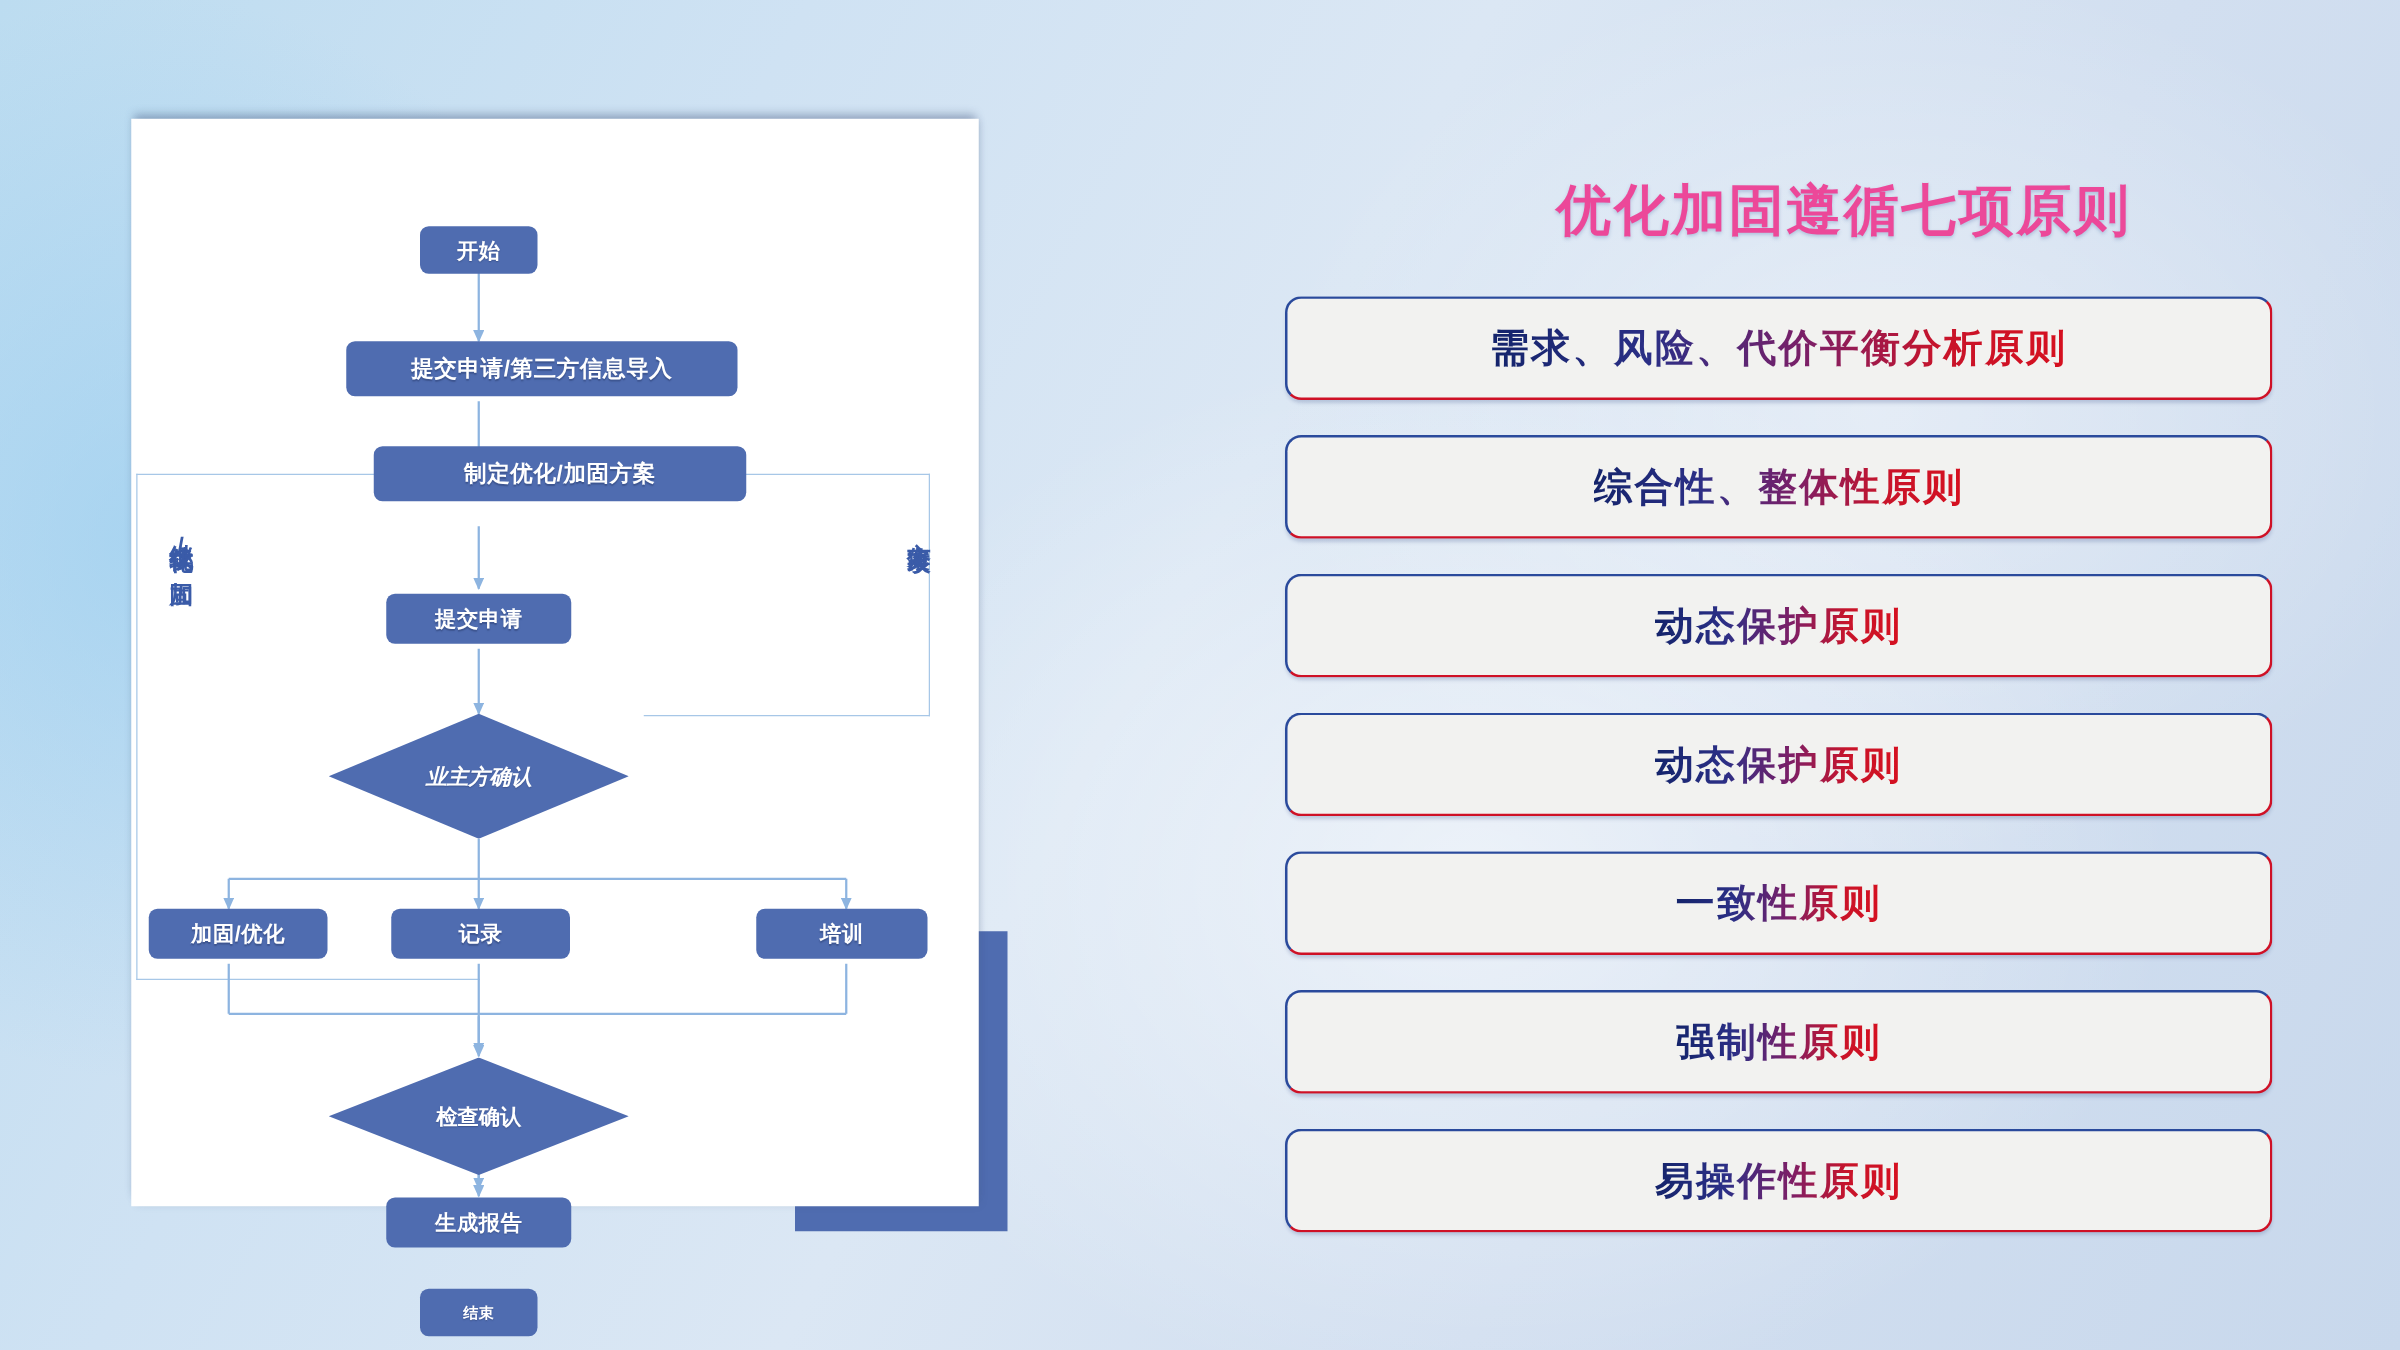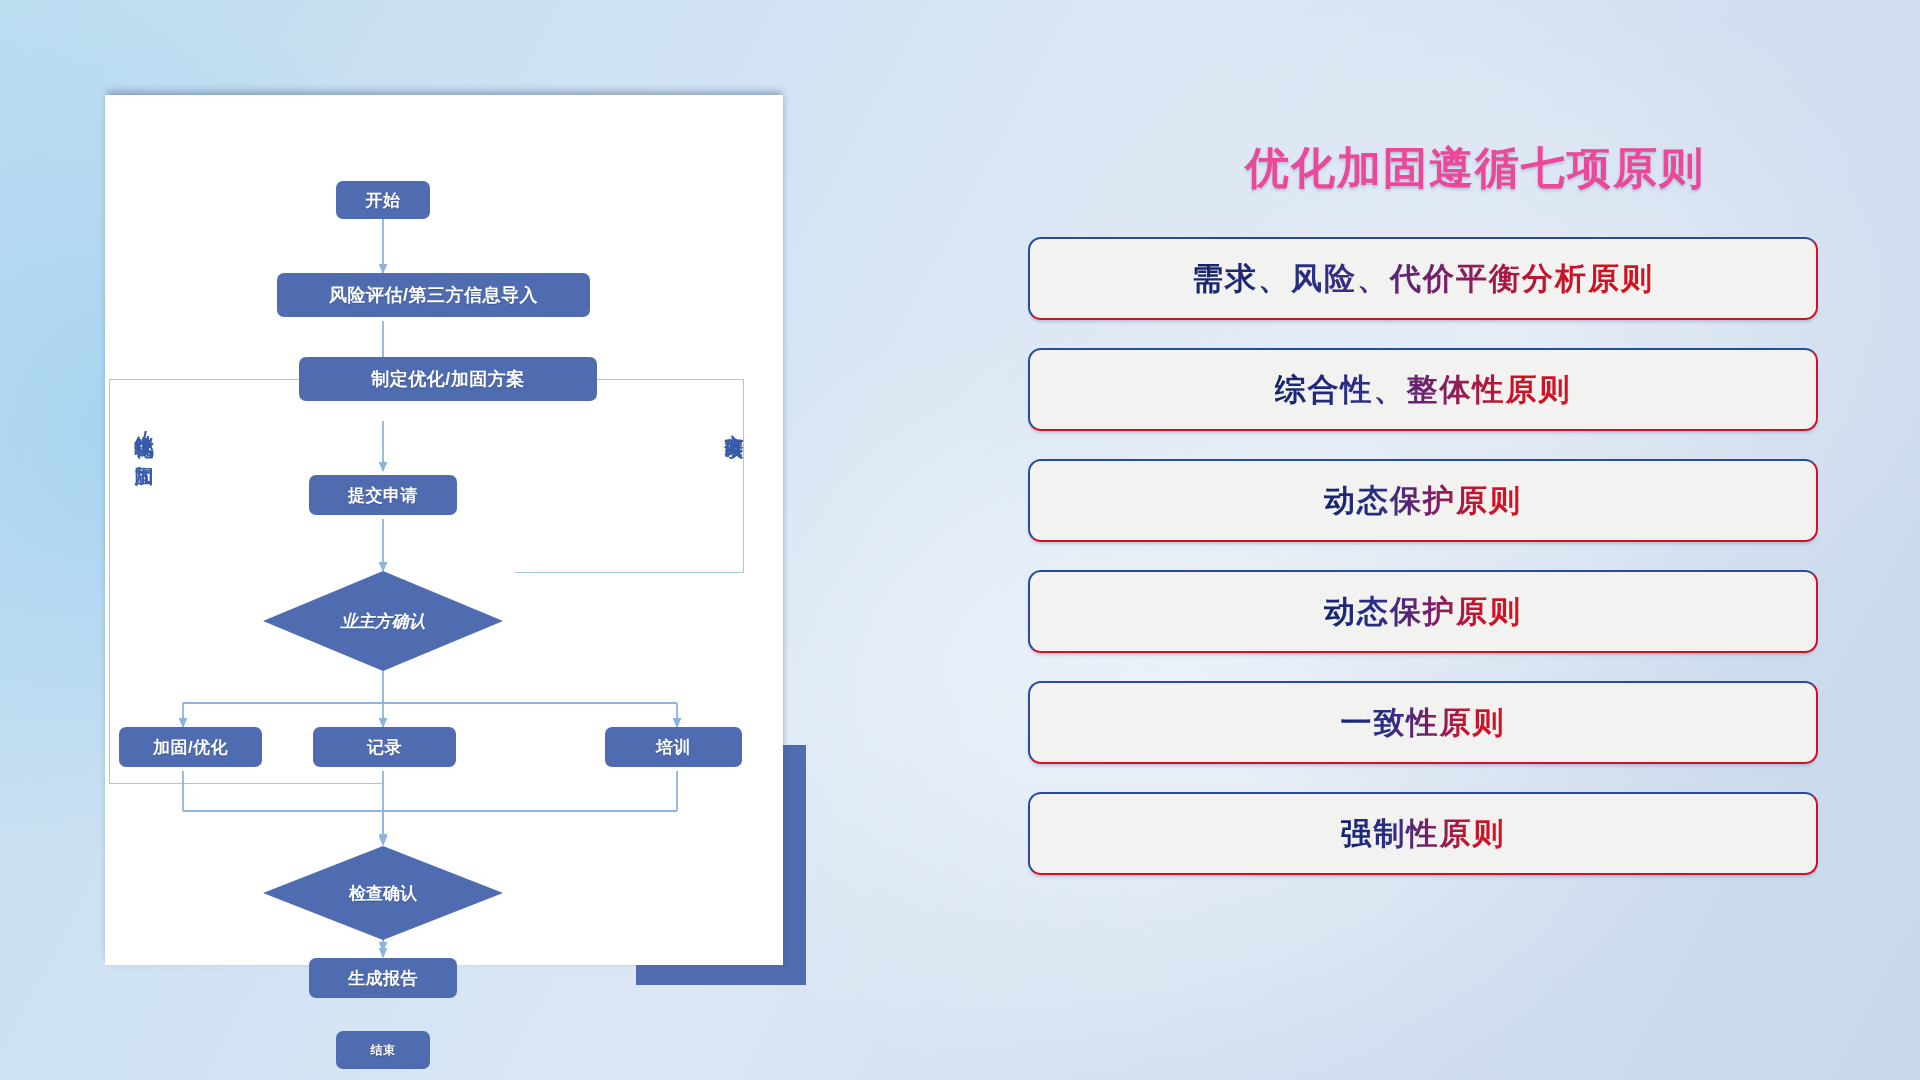--- a/index.html
+++ b/index.html
@@ -138,21 +138,21 @@
             <line x1="278" y1="801" x2="278" y2="826" marker-end="url(#ah)"></line>
           </g>
         </svg>
       </div>
 
       <div class="node" style="left:231px;top:50px;width:94px;height:38px;font-size:17px;">
         <span>开始</span>
       </div>
 
       <div class="node" style="left:172px;top:142px;width:313px;height:44px;font-size:18px;">
-        <span>风险评估/第三方信息导入</span>
+        <span>提交申请/第三方信息导入</span>
       </div>
 
       <div class="node" style="left:194px;top:226px;width:298px;height:44px;font-size:18px;">
         <span>制定优化/加固方案</span>
       </div>
 
       <div class="node" style="left:204px;top:344px;width:148px;height:40px;font-size:17px;">
         <span>提交申请</span>
       </div>
 
@@ -210,14 +210,17 @@
   </div>
   <div class="principle" style="top:570px;">
     <span>动态保护原则</span>
   </div>
   <div class="principle" style="top:681px;">
     <span>一致性原则</span>
   </div>
   <div class="principle" style="top:792px;">
     <span>强制性原则</span>
   </div>
+  <div class="principle" style="top:903px;">
+    <span>易操作性原则</span>
+  </div>
 
 </div>
 
 </body></html>

